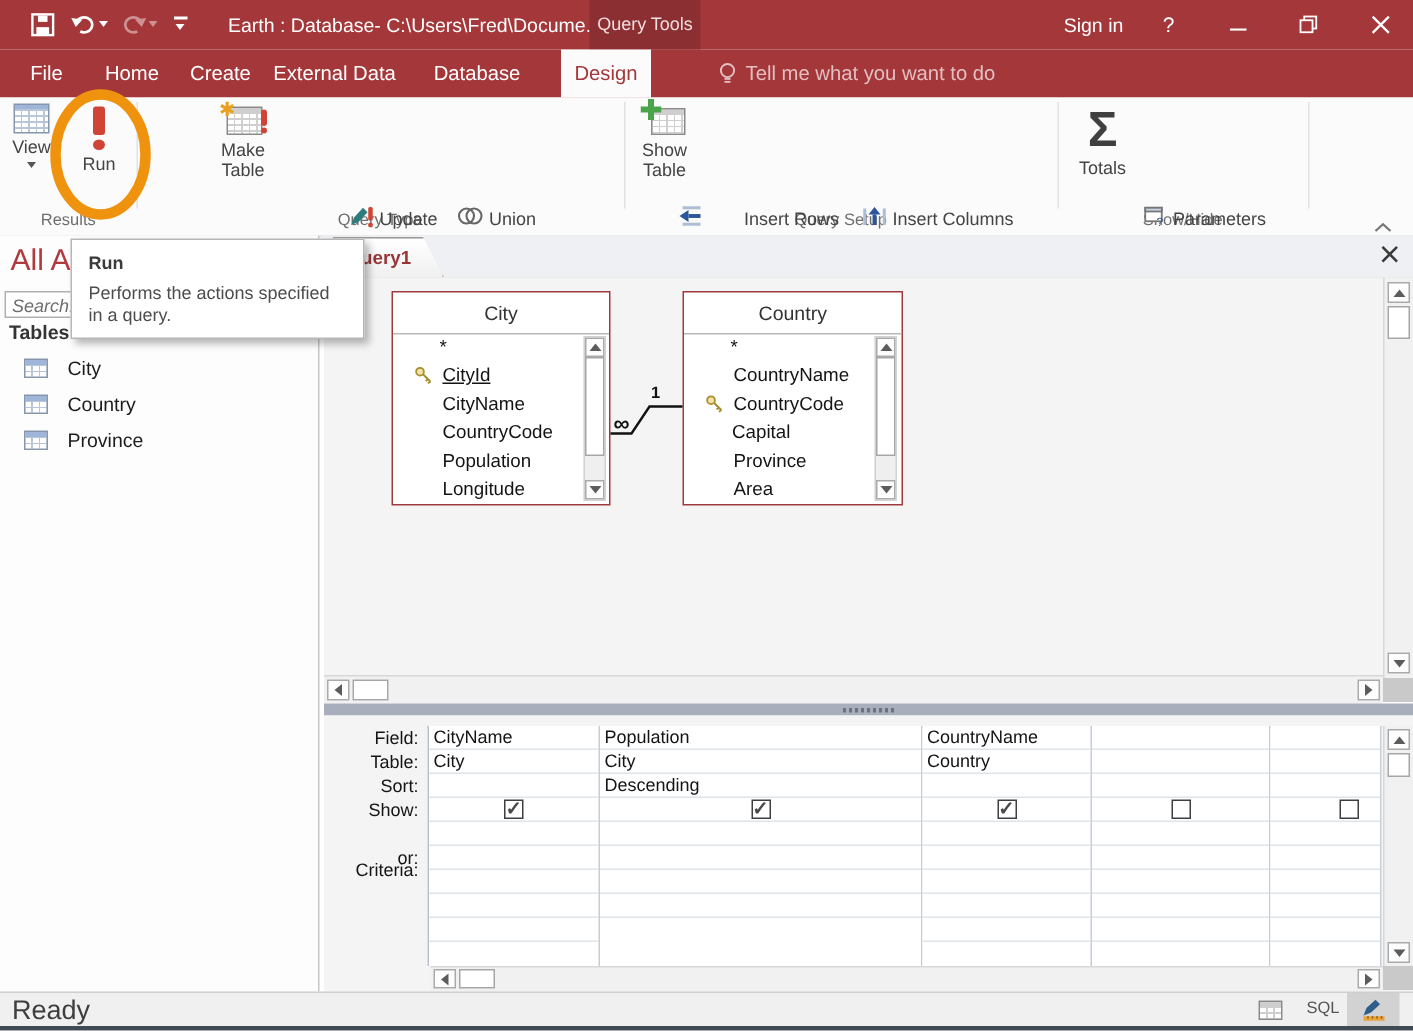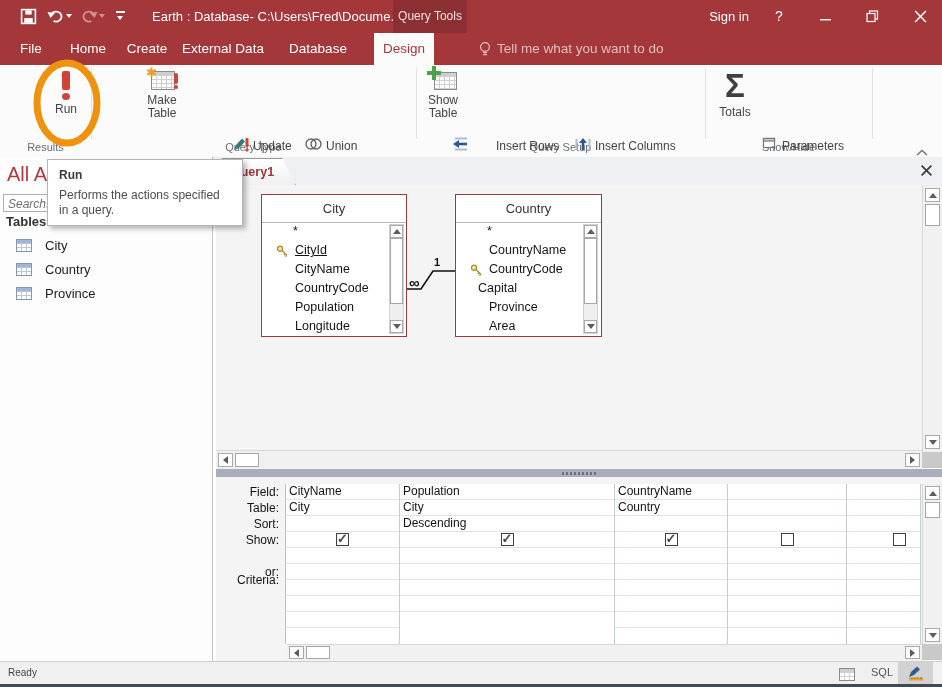--- a/index.html
+++ b/index.html
@@ -83,21 +83,21 @@
   .rowlab{left:222px;width:60px;height:16px;font-size:12px;color:#141414;text-align:right;line-height:15px;padding-right:3px;box-sizing:border-box;}
   .grid{left:285px;top:484px;width:636px;height:160px;background:#fff;border-top:1px solid #b9c0cc;border-left:1px solid #b9c0cc;box-sizing:border-box;}
   .gcol{top:484px;height:160px;border-right:1px solid #c6ccd8;box-sizing:border-box;}
   .gcell{height:16px;border-bottom:1px solid #dfe3ea;box-sizing:border-box;font-size:12px;color:#141414;
          line-height:15px;padding:0 3px;white-space:nowrap;overflow:hidden;display:flex;align-items:center;}
   .gcell.center{justify-content:center;}
   .checkbox{width:13px;height:13px;border:1.5px solid #3f3f3f;background:#fff;box-sizing:border-box;position:relative;}
   .checkbox.checked::after{content:"✓";position:absolute;left:0px;top:-3px;font-size:13px;color:#4a4a4a;font-weight:bold;}
   
   .statusbar{left:0;top:661px;width:942px;height:23px;background:#f0f0f0;border-top:1px solid #cfcfcf;box-sizing:border-box;}
-  .status-text{left:8px;top:0;height:22px;line-height:22px;font-size:10px;color:#3f3f3f;}
+  .status-text{left:8px;top:0;height:22px;line-height:22px;font-size:18px;color:#3f3f3f;}
   .bottom-strip{left:0;top:684px;width:942px;height:3px;background:#3f4a52;}
   .orange-ellipse{left:31px;top:58px;z-index:70;pointer-events:none;}
   .joinlabel{font-weight:bold;color:#111;}
 </style>
 </head>
 <body>
 
 <div id="root">
 
   <div class="abs titlebar">
@@ -171,20 +171,25 @@
     <div class="abs glabel" style="left:0;width:91px;">Results</div>
     <div class="abs glabel" style="left:91px;width:325px;">Query Type</div>
     <div class="abs glabel" style="left:416px;width:289px;">Query Setup</div>
     <div class="abs glabel" style="left:705px;width:167px;">Show/Hide</div>
     <div class="abs" style="left:916px;top:78px;">
       <svg width="12" height="8" viewBox="0 0 12 8">
           <path d="M1 6 L6 1.5 L11 6" stroke="#777" stroke-width="1.5" fill="none"></path>
         </svg>
     </div>
 
+    <div class="abs bigbtn" style="left:2px;width:38px;">
+      <div class="tbl-icon" style="width:24px;height:20px;"></div>
+      <div class="blabel">View</div>
+      <div class="caret" style="margin-top:3px;"></div>
+    </div>
     <div class="abs bigbtn" style="left:42px;width:48px;">
       <div style="display:flex;flex-direction:column;align-items:center;margin-top:2px;">
         <div class="excl-bar" style="width:8px;height:19px;"></div>
         <div class="excl-dot" style="width:8px;height:7px;margin-top:3px;"></div>
       </div>
       <div class="blabel">Run</div>
     </div>
 
     <div class="abs bigbtn" style="left:140px;width:44px;">
       <div style="position:relative;width:28px;height:22px;">
@@ -404,21 +409,21 @@
   </div>
   <div class="abs frow" style="left:487px;top:222px;">*</div>
   <div class="abs frow" style="left:489px;top:241px;">CountryName</div>
   <div class="abs" style="left:470px;top:263px;">
     <svg width="13" height="13" viewBox="0 0 13 13">
         <circle cx="4" cy="3.8" r="2.6" fill="#f0e3a3" stroke="#a98e2f" stroke-width="1.2"></circle>
         <path d="M6 5.5 L11 10.5 M11 10.5 l-1.8 1 M9.2 8.7 l-1.4 1.4" stroke="#a98e2f" stroke-width="1.3" fill="none"></path>
       </svg>
   </div>
   <div class="abs frow" style="left:489px;top:260px;">CountryCode</div>
-  <div class="abs frow" style="left:478px;top:279px;">Capital</div>
+  <div class="abs frow" style="left:488px;top:279px;">Capital</div>
   <div class="abs frow" style="left:489px;top:298px;">Province</div>
   <div class="abs frow" style="left:489px;top:317px;">Area</div>
   <div class="abs cscroll" style="left:583px;top:224px;height:110px;">
     <div class="sbx" style="width:13px;height:13px;">
         <span class="tri-u"></span>
       </div>
     <div class="thumb" style="width:13px;height:66px;"></div>
     <div class="sbx" style="width:13px;height:13px;position:absolute;bottom:0;">
         <span class="tri-d"></span>
       </div>

